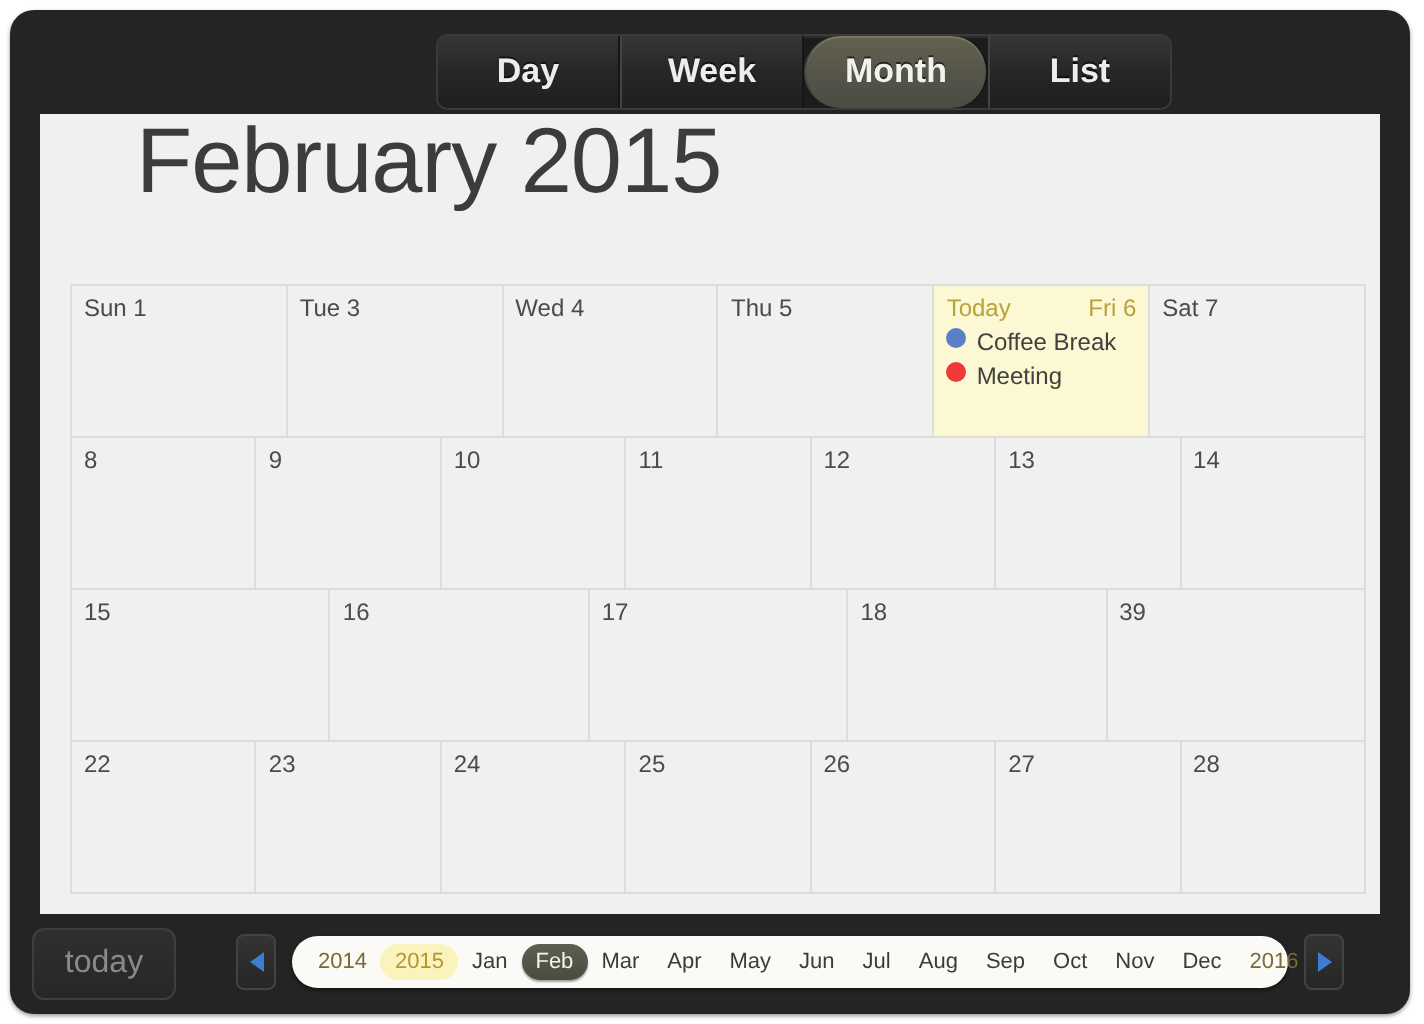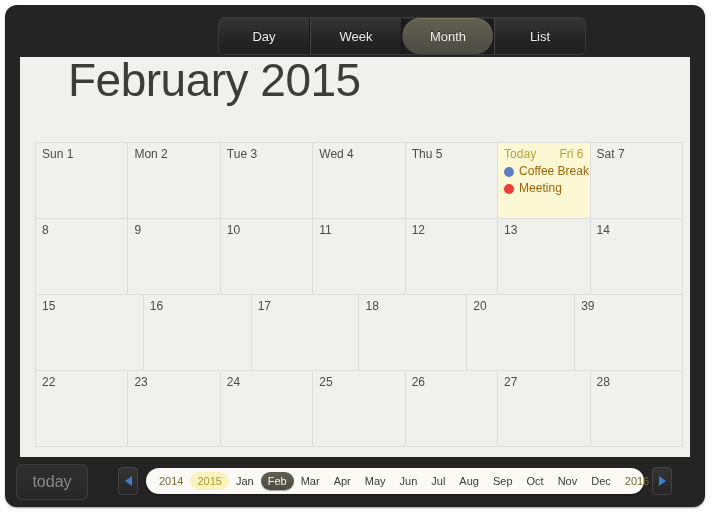--- a/index.html
+++ b/index.html
@@ -40,28 +40,29 @@
     border: 1px solid #3a3a3a;
     box-shadow: inset 0 1px 0 rgba(255,255,255,0.07);
   }
   .viewtab {
     min-width: 62px;
     padding: 0 14px;
     height: 100%;
     display: flex;
     align-items: center;
     justify-content: center;
-    font-size: 13px;
+    font-size: 17px;
     color: #ededed;
     background: linear-gradient(to bottom, #363636 0%, #262626 52%, #1f1f1f 100%);
     border-right: 1px solid #151515;
     border-left: 1px solid #444;
     cursor: pointer;
     user-select: none;
     text-shadow: 0 -1px 0 rgba(0,0,0,0.6);
+    font-weight: bold;
   }
   .viewtab:first-child { border-left: none; }
   .viewtab:last-child  { border-right: none; }
   .viewtab.active {
     background: linear-gradient(to bottom, #63624f 0%, #55544a 55%, #4d4c42 100%);
     color: #f2f2ec;
     box-shadow: inset 0 1px 0 rgba(255,255,255,0.14);
     border-radius: 18px;
   }
 
@@ -125,23 +126,22 @@
     display: flex;
     justify-content: space-between;
     align-items: baseline;
   }
   .today-label { font-size: 12px; }
   .events {
     margin-top: 3px;
   }
   .event {
     display: flex;
-    align-items: center;
     font-size: 12px;
-    color: #a16207;
+    color: #404040;
     line-height: 15px;
     margin-bottom: 2px;
     white-space: nowrap;
     cursor: pointer;
   }
   .event-dot {
     width: 10px;
     height: 10px;
     border-radius: 50%;
     margin-right: 5px;
@@ -248,23 +248,20 @@
       <div class="viewtab active">Month</div>
       <div class="viewtab">List</div>
     </div>
 
   <div class="panel">
     <h1 class="month-title">February 2015</h1>
     <div class="calendar" id="calendar-grid">
         <div class="week">
           <div class="daycell">
             <div class="daynum">Sun 1</div>
-          </div>
-          <div class="daycell">
-            <div class="daynum">Mon 2</div>
           </div>
           <div class="daycell">
             <div class="daynum">Tue 3</div>
           </div>
           <div class="daycell">
             <div class="daynum">Wed 4</div>
           </div>
           <div class="daycell">
             <div class="daynum">Thu 5</div>
           </div>
@@ -316,23 +313,20 @@
             <div class="daynum">15</div>
           </div>
           <div class="daycell">
             <div class="daynum">16</div>
           </div>
           <div class="daycell">
             <div class="daynum">17</div>
           </div>
           <div class="daycell">
             <div class="daynum">18</div>
-          </div>
-          <div class="daycell">
-            <div class="daynum">20</div>
           </div>
           <div class="daycell">
             <div class="daynum">39</div>
           </div>
         </div>
         <div class="week">
           <div class="daycell">
             <div class="daynum">22</div>
           </div>
           <div class="daycell">

